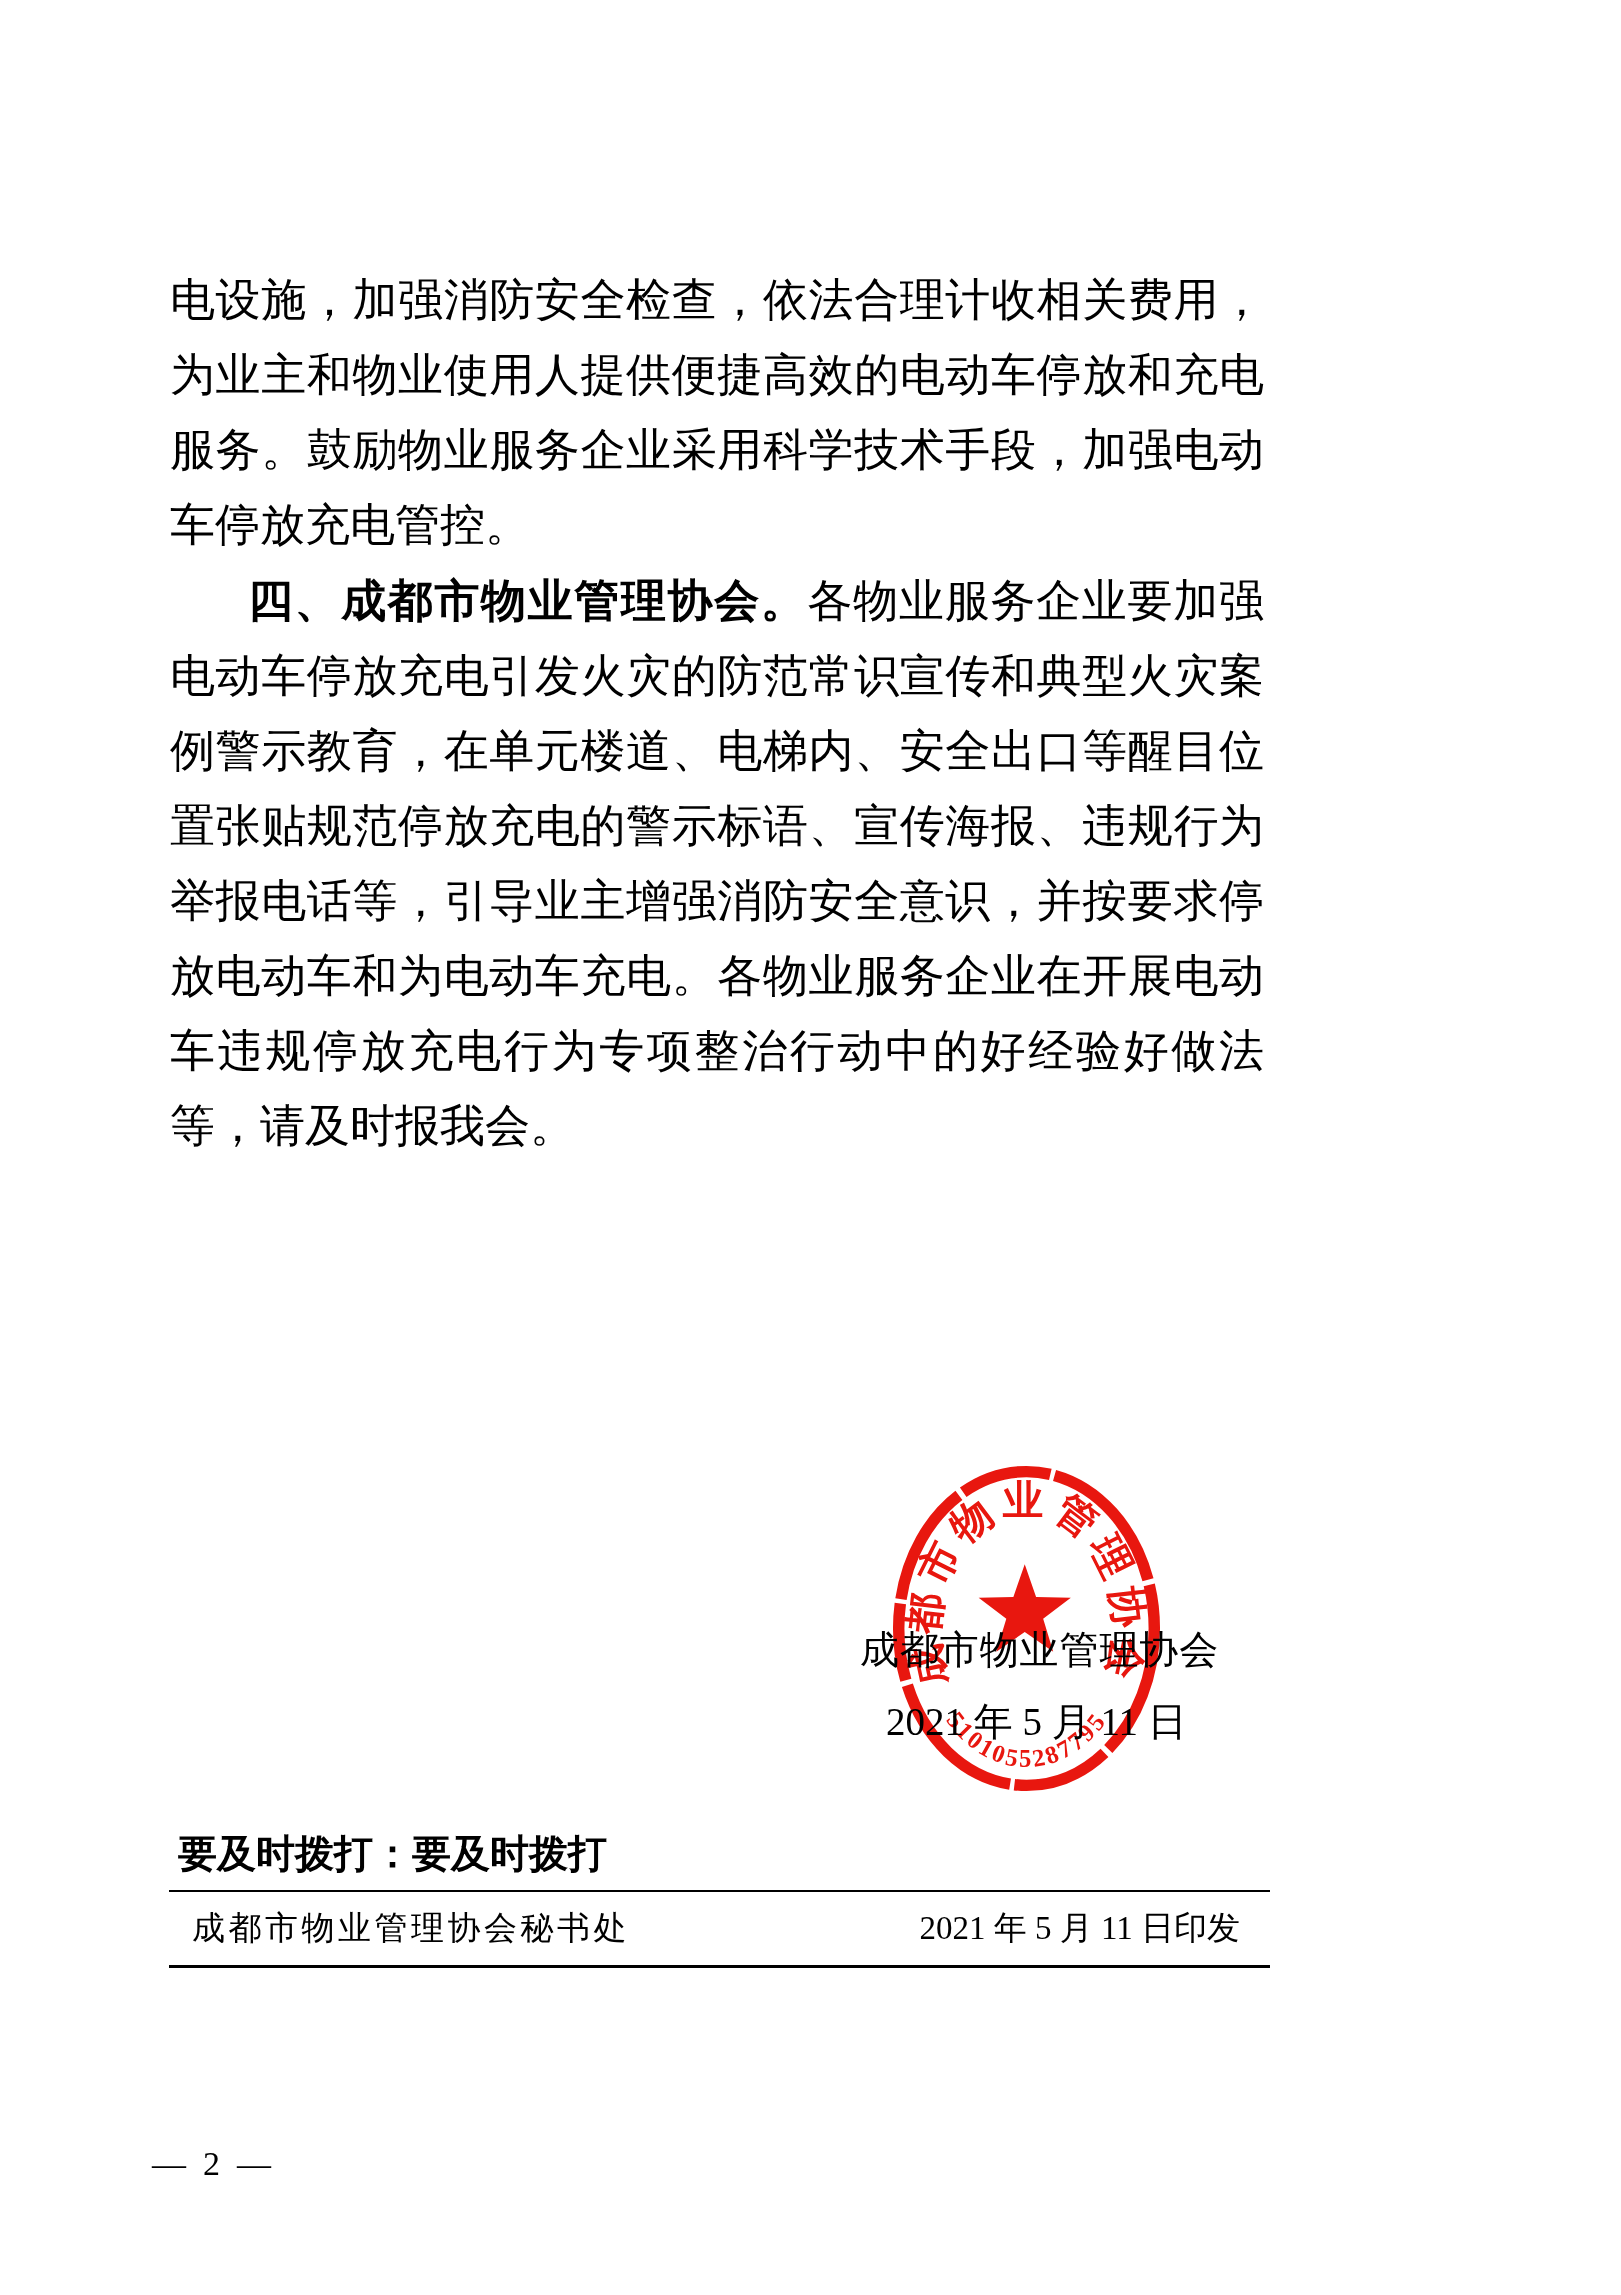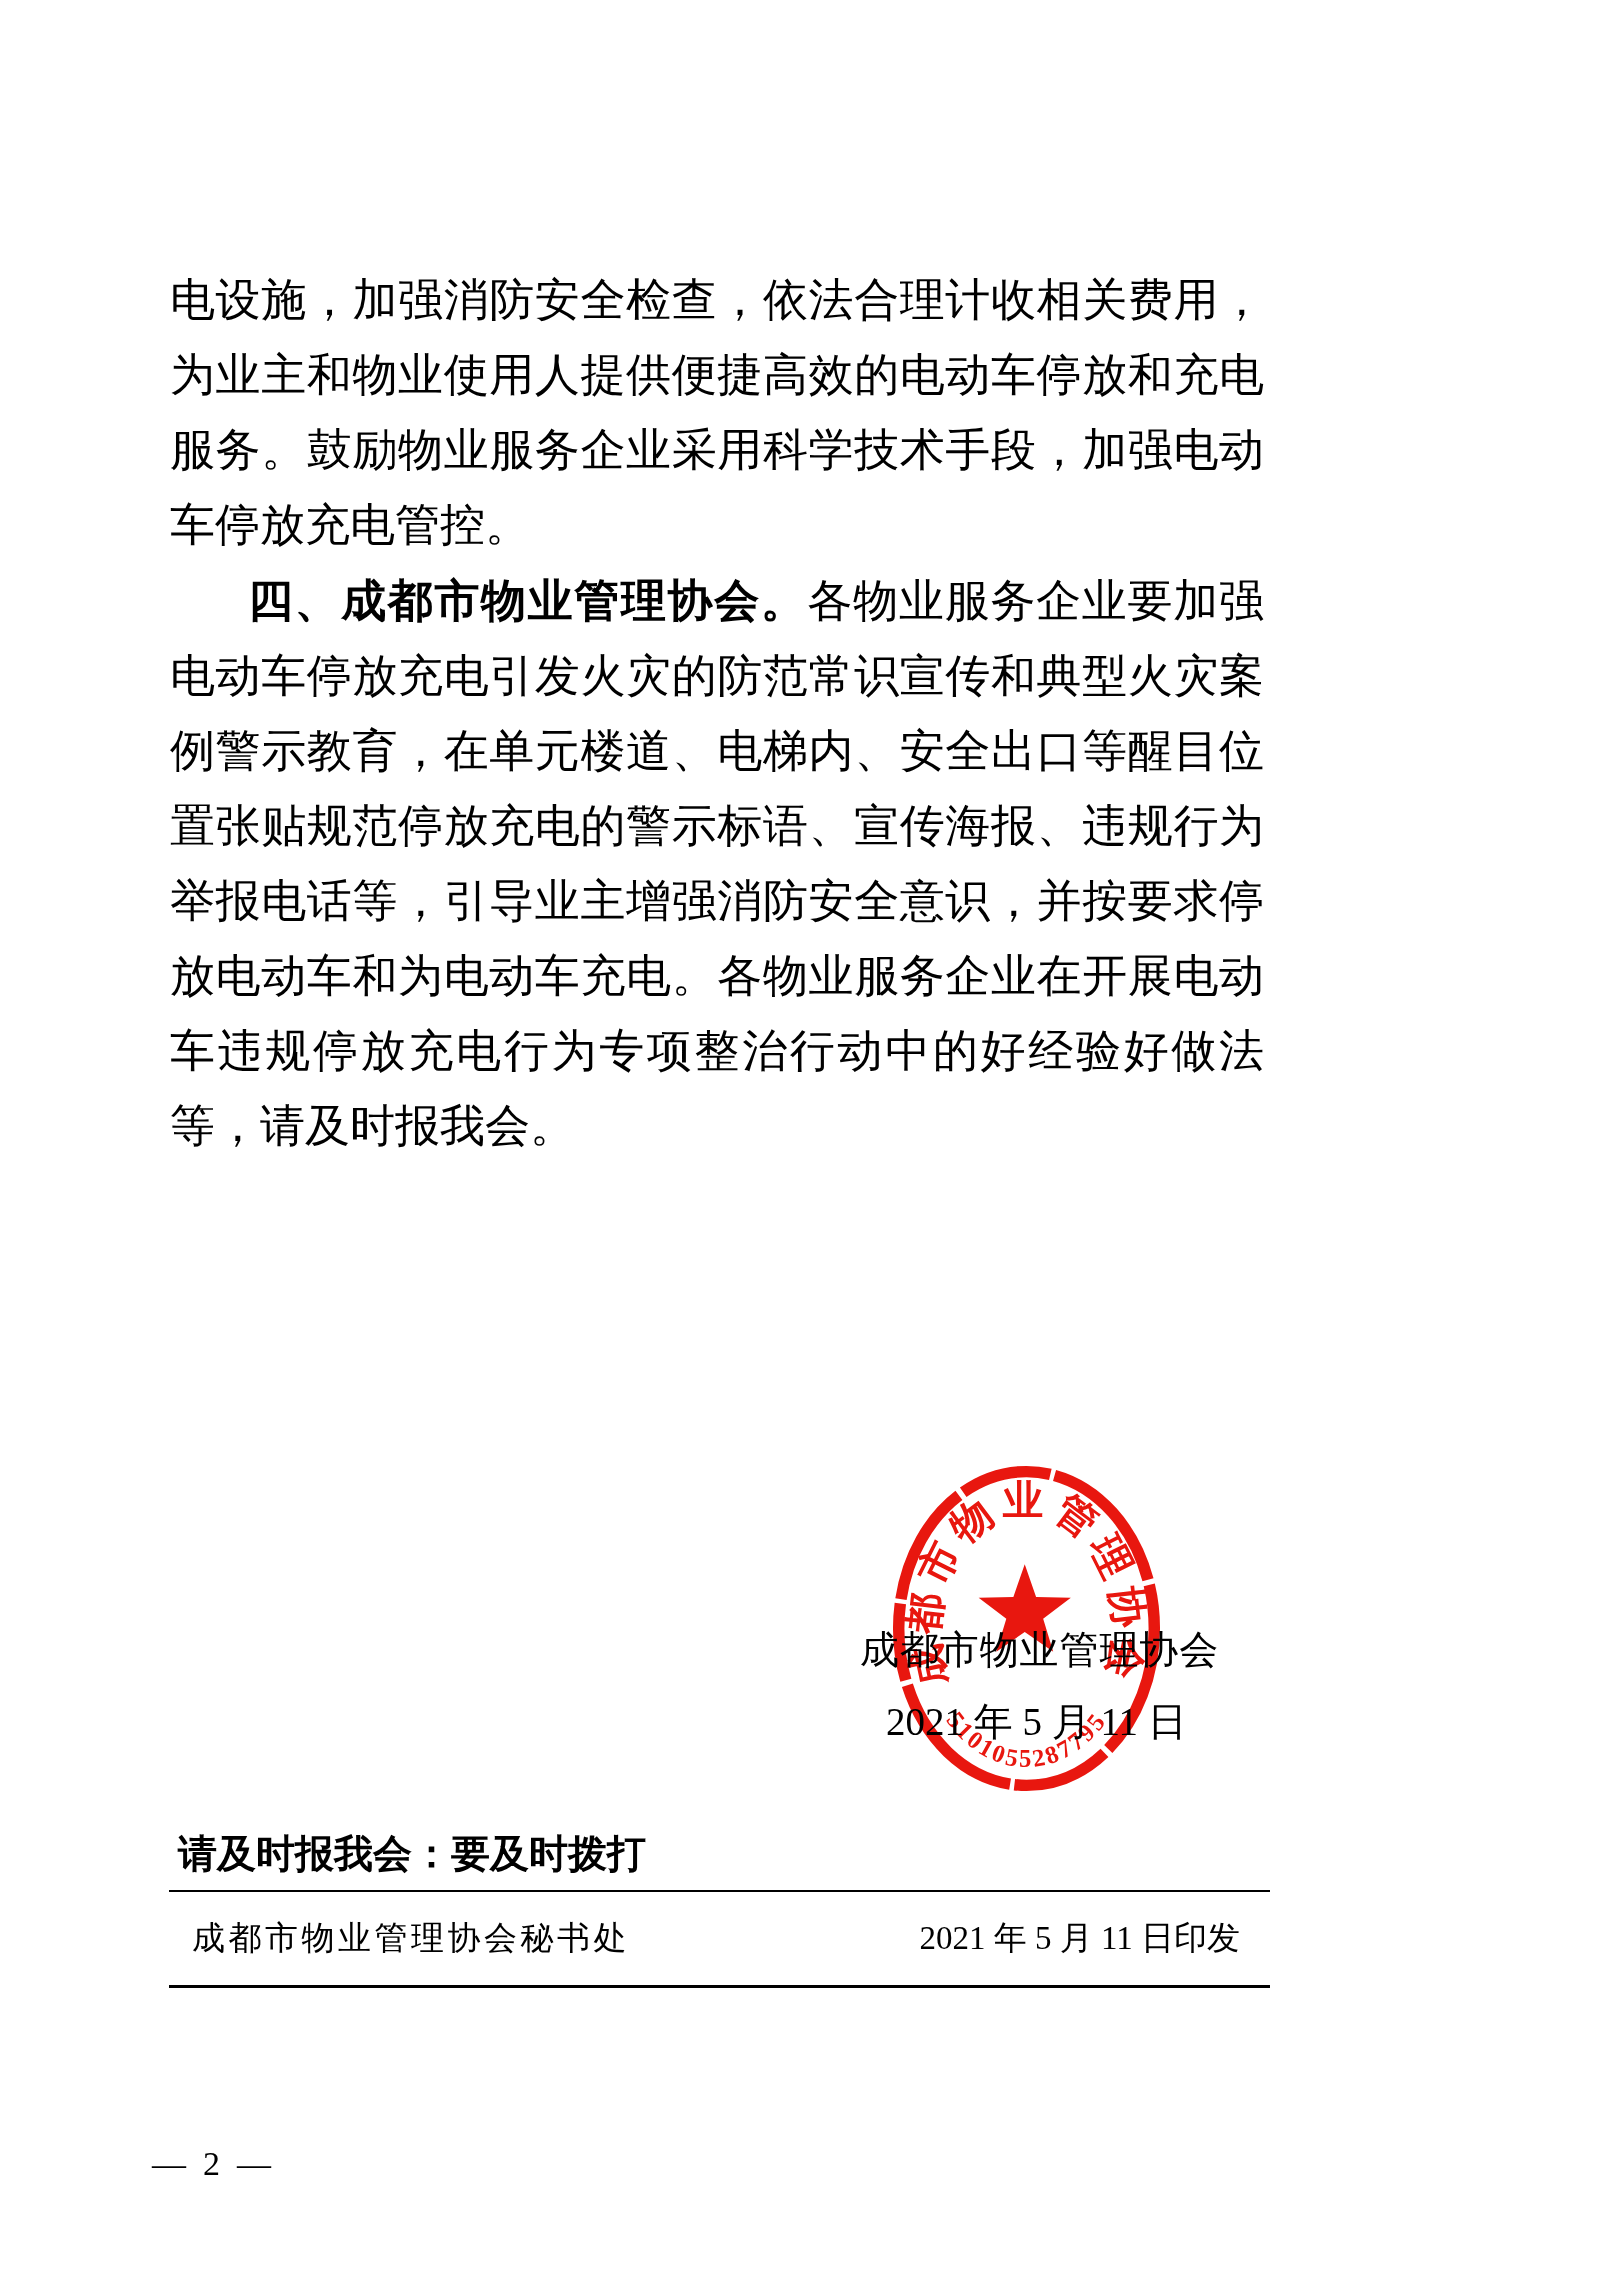--- a/index.html
+++ b/index.html
@@ -70,21 +70,21 @@
     white-space: pre;
   }
   .info-label { font-family: "Liberation Sans", "DejaVu Sans", sans-serif; }
   .info-value { font-family: "Liberation Serif", "DejaVu Serif", serif; }
   
   .footer-row {
     position: absolute;
     left: 169px;
     top: 1890px;
     width: 1101px;
-    height: 98px;
+    height: 78px;
     border-top: 2.6px solid #000;
     border-bottom: 3.5px solid #000;
     display: flex;
     justify-content: space-between;
     align-items: center;
     font-size: 33px;
     box-sizing: border-box;
   }
   .footer-issuer { margin-left: 23px; letter-spacing: 3.5px; white-space: pre; }
   .footer-date  { margin-right: 30px; white-space: pre; }
@@ -119,21 +119,21 @@
       <path id="codePath" d="M 41.3 244.7 A 122 157 0 0 0 270.7 244.7" fill="none"></path>
       <text font-size="46" letter-spacing="8" text-anchor="middle" fill="#e8170f">
         <textPath href="#ringPath" startOffset="50%">成都市物业管理协会</textPath>
       </text>
       <text font-size="28" letter-spacing="3" text-anchor="middle" fill="#e8170f">
         <textPath href="#codePath" startOffset="50%">5101055287795</textPath>
       </text>
     </svg>
   </div>
 
-  <div class="info-line"><span class="info-label">请及时报我会：</span><span class="info-value">要及时拨打</span></div>
+  <div class="info-line"><span class="info-label">要及时拨打：</span><span class="info-value">要及时拨打</span></div>
 
   <div class="footer-row">
     <span class="footer-issuer">成都市物业管理协会秘书处</span>
     <span class="footer-date">2021 年 5 月 11 日印发</span>
   </div>
 
   <div class="page-num">—  2  —</div>
 
 </div>
 

